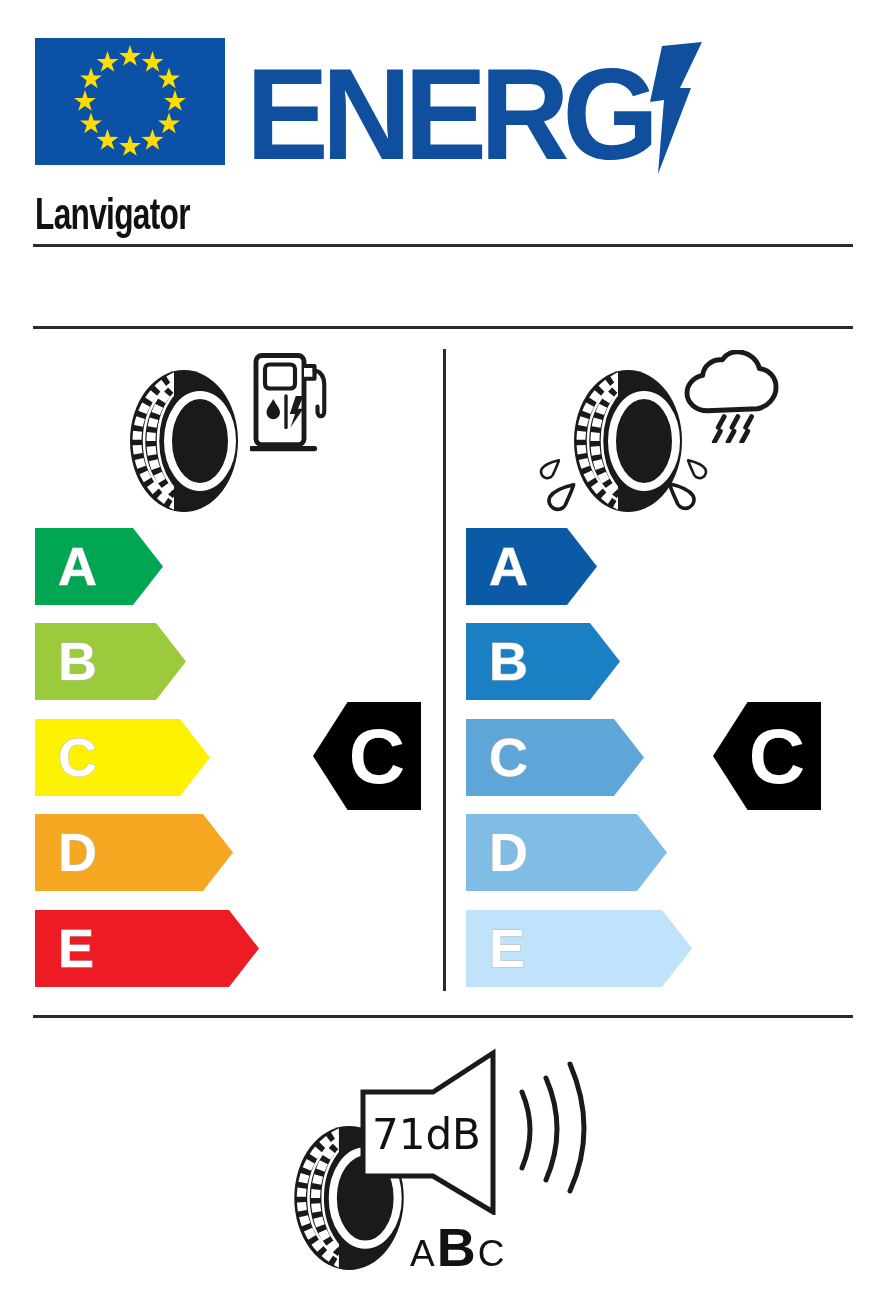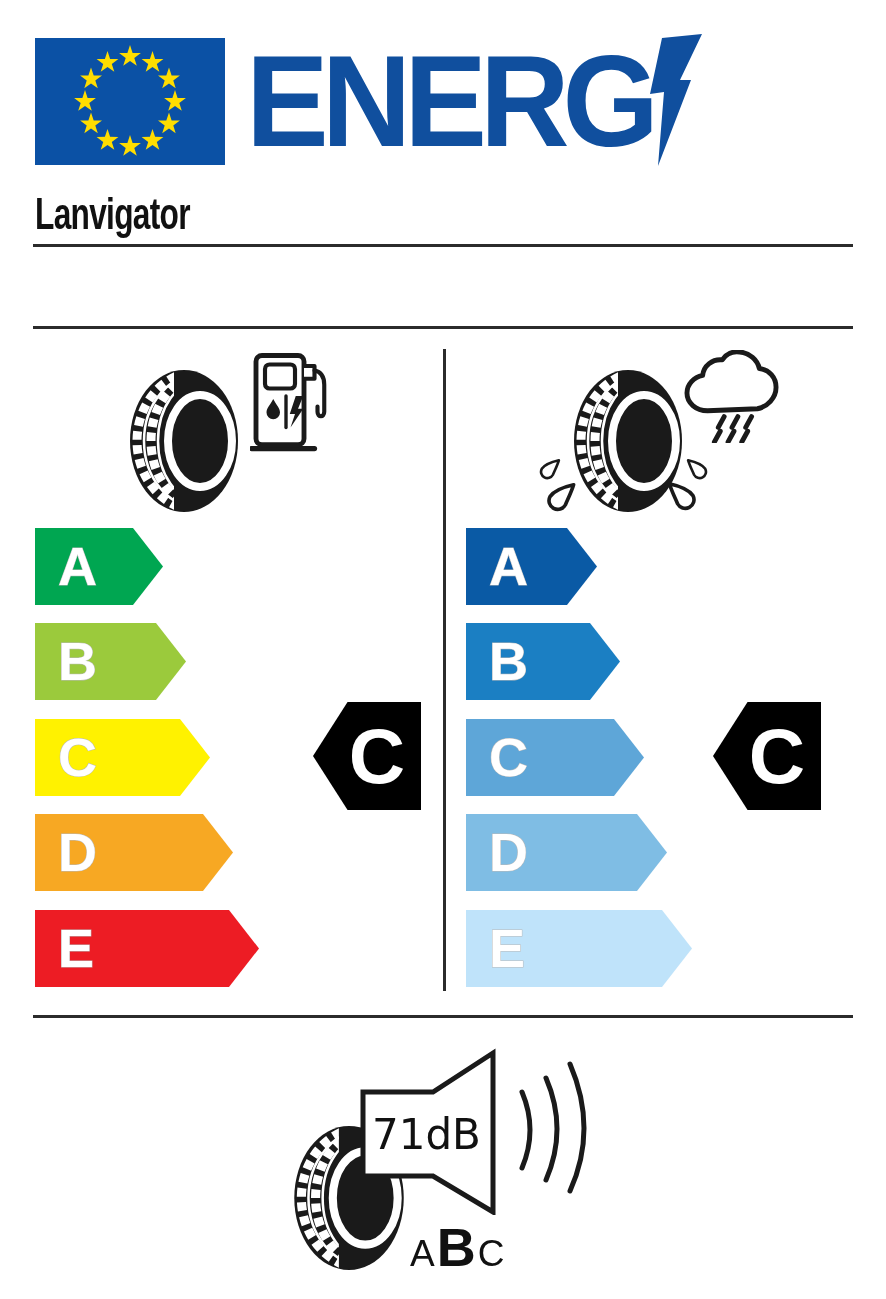--- a/index.html
+++ b/index.html
@@ -1,21 +1,21 @@
 <!DOCTYPE html>
 <html><head>
 <meta charset="utf-8">
 <style>
   html,body { margin:0; padding:0; background:#fff; }
   .label { position:relative; width:886px; height:1299px; background:#fff;
            font-family:"Liberation Sans", sans-serif; overflow:hidden; color:#111; }
 
   
   .flag { position:absolute; left:35px; top:38px; }
-  .energ { position:absolute; left:246px; top:32px; display:flex; align-items:center; }
+  .energ { position:absolute; left:246px; top:40px; display:flex; align-items:flex-end; }
   .energ-text { font-weight:bold; font-size:124px; line-height:1; letter-spacing:-7px;
                 transform:scaleY(1.04); transform-origin:top left; }
   .bolt { margin-left:-2px; margin-top:2px; }
   .brand { position:absolute; left:35px; top:189px; font-size:44px; font-weight:bold;
            letter-spacing:-1px; transform:scaleX(.72); transform-origin:left top; white-space:nowrap; }
 
   
   .rule { position:absolute; left:33px; width:820px; height:3px; background:#2b2b2b; }
   .rule-1 { top:244px; } .rule-2 { top:326px; } .rule-3 { top:1015px; }
   .vdivider { position:absolute; left:443px; top:349px; width:3px; height:642px; background:#2b2b2b; }

